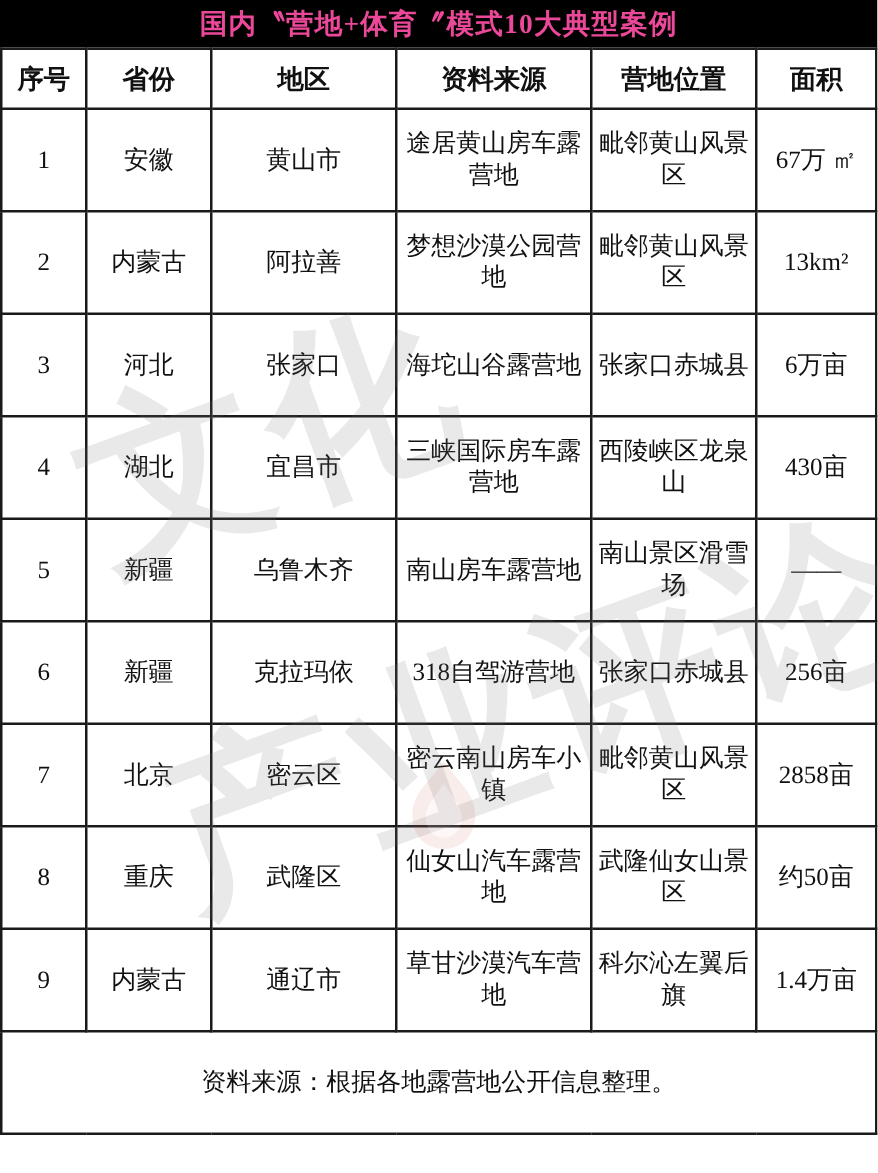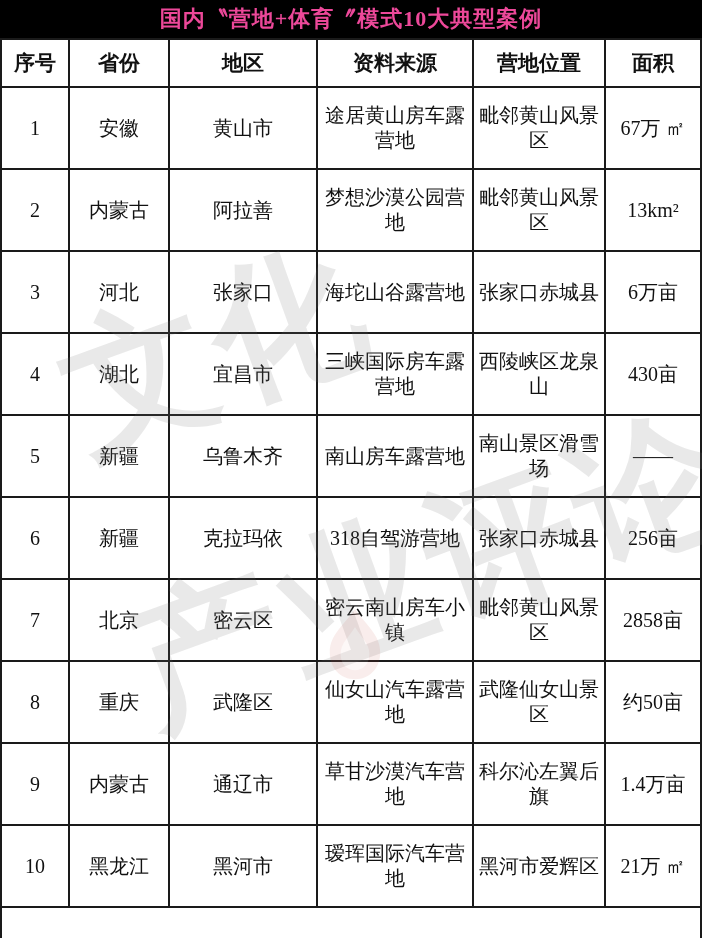--- a/index.html
+++ b/index.html
@@ -215,27 +215,19 @@
         <td class="cell-area">约50亩</td>
       </tr>
       <tr>
         <td class="cell-idx">9</td>
         <td class="cell-prov">内蒙古</td>
         <td class="cell-reg">通辽市</td>
         <td class="cell-name">草甘沙漠汽车营地</td>
         <td class="cell-loc">科尔沁左翼后旗</td>
         <td class="cell-area">1.4万亩</td>
       </tr>
-      <tr>
-        <td class="cell-idx">10</td>
-        <td class="cell-prov">黑龙江</td>
-        <td class="cell-reg">黑河市</td>
-        <td class="cell-name">瑷珲国际汽车营地</td>
-        <td class="cell-loc">黑河市爱辉区</td>
-        <td class="cell-area">21万 ㎡</td>
-      </tr>
       <tr class="source-row">
         <td colspan="6">资料来源：根据各地露营地公开信息整理。</td>
       </tr>
     </tbody>
   </table>
 
 </div>
 
 </body></html>

